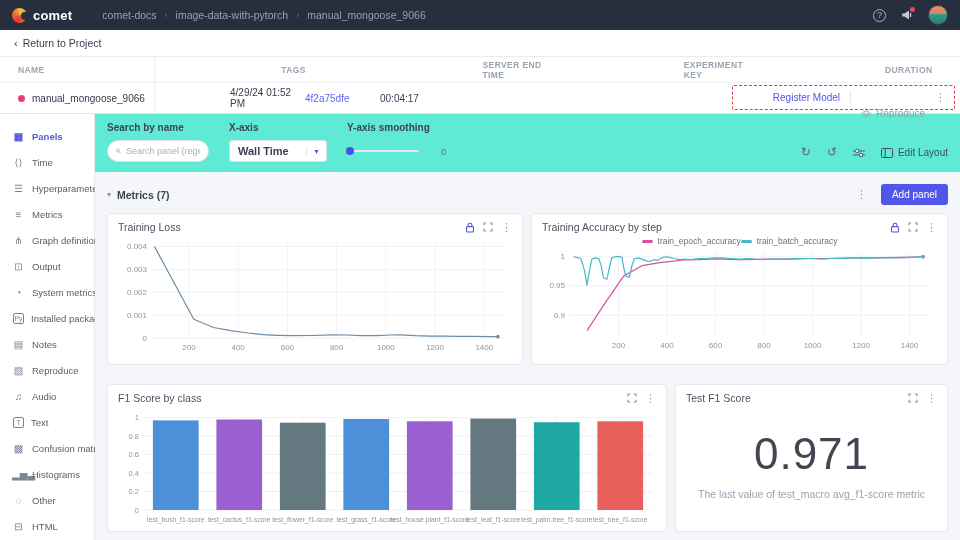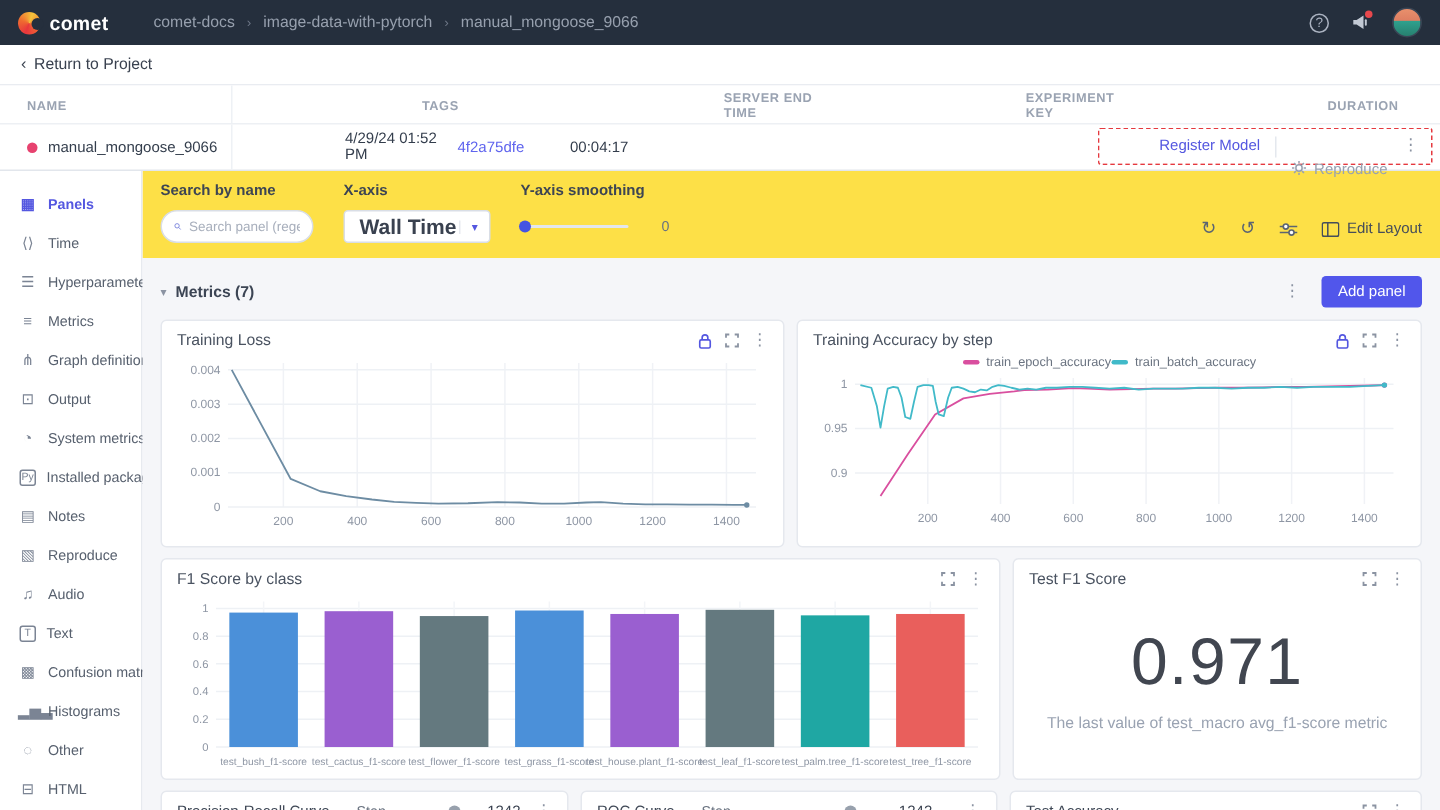--- a/index.html
+++ b/index.html
@@ -58,52 +58,52 @@
   .sidebar { width:95px; background:#fff; border-right:1px solid #e7eaef; padding-top:9px; flex:none; }
   .sidebar-item { display:flex; align-items:center; gap:7px; height:26px; padding-left:12px;
     font-size:9.5px; color:#57606e; cursor:pointer; white-space:nowrap; }
   .sidebar-item .ic { width:13px; flex:none; text-align:center; color:#7b8494; font-size:10px; }
   .sidebar-item.active, .sidebar-item.active .ic { color:#5457e0; font-weight:bold; }
   .ic.boxed { font-size:7px; border:1px solid #7b8494; border-radius:2px; width:11px; height:11px;
     line-height:10px; margin-left:1px; }
   .main { flex:1; background:#f5f6f9; overflow:hidden; }
 
   
-  .controls { background:#fde047; padding:8px 12px 10px; display:flex; gap:20px; }
+  .controls { background:#5eead4; padding:8px 12px 10px; display:flex; gap:20px; }
   .ctl-group { display:flex; flex-direction:column; gap:7px; }
   .ctl-label { font-size:10px; font-weight:bold; color:#3d4553; }
   .search-box { width:102px; height:22px; border:1px solid #d9dee6; border-radius:12px;
     display:flex; align-items:center; padding:0 8px; gap:5px; background:#fff; }
   .search-box input { border:none; outline:none; width:74px; font-size:9px; color:#333;
     font-family:"Liberation Sans",sans-serif; }
   .search-box input::placeholder { color:#a8afbc; }
   .select-box { width:98px; height:22px; border:1px solid #d9dee6; border-radius:3px;
     display:flex; align-items:center; cursor:pointer; background:#fff; }
-  .select-box .val { flex:1; padding-left:8px; font-size:14px; color:#39414f; font-weight:bold;text-align:center; }
+  .select-box .val { flex:1; padding-left:8px; font-size:11px; color:#39414f; font-weight:bold; }
   .select-box .chev { width:20px; border-left:1px solid #e7eaf0; color:#5457e0; font-size:8px;
     text-align:center; }
   .smooth-row { display:flex; align-items:center; gap:22px; height:22px; }
   .slider { position:relative; height:10px; }
   .slider .track { position:absolute; top:4px; left:0; right:0; height:2px; background:#e3e6ec; border-radius:1px; }
   .slider .handle { position:absolute; top:1px; width:8px; height:8px; border-radius:50%; cursor:pointer; }
   .smooth-val { font-size:9.5px; color:#6a7380; }
   .ctl-right { margin-left:auto; display:flex; align-items:flex-end; gap:16px; padding-bottom:4px; }
   .tool-ic { color:#5b6472; font-size:12px; cursor:pointer; line-height:1; }
   .edit-layout { display:flex; align-items:center; gap:5px; font-size:10px; color:#454d5a; cursor:pointer; }
 
   
   .section-head { display:flex; align-items:center; gap:6px; padding:12px 12px 8px; }
   .sec-chev { color:#8b93a2; font-size:8px; }
   .sec-title { font-size:10.5px; font-weight:bold; color:#3c4554; }
   .sec-right { margin-left:auto; display:flex; align-items:center; gap:14px; }
   .add-panel { background:#5156eb; color:#fff; font-size:10px; padding:5px 11px; border-radius:3px;
     cursor:pointer; }
 
   .grid { padding:0 12px; }
-  .prow { display:flex; gap:8px; margin-bottom:7px; }
+  .prow { display:flex; gap:8px; margin-bottom:19px; }
   .panel { background:#fff; border:1px solid #e5e8ee; border-radius:4px; }
   .panel-head { display:flex; align-items:center; padding:7px 10px 1px; }
   .panel-title { font-size:10.5px; color:#4a5361; }
   .panel-icons { margin-left:auto; display:flex; align-items:center; gap:8px; }
   .panel-icons [data-icon] { display:flex; cursor:pointer; }
   .chart-wrap { padding:2px 10px 0; }
   svg text { font-family:"Liberation Sans",sans-serif; }
   .legend { display:flex; justify-content:center; gap:0; height:14px; align-items:center; }
   .legend-item { display:flex; align-items:center; gap:5px; font-size:8.5px; color:#6a7380; cursor:pointer; }
   .legend-swatch { width:11px; height:3px; border-radius:2px; }

